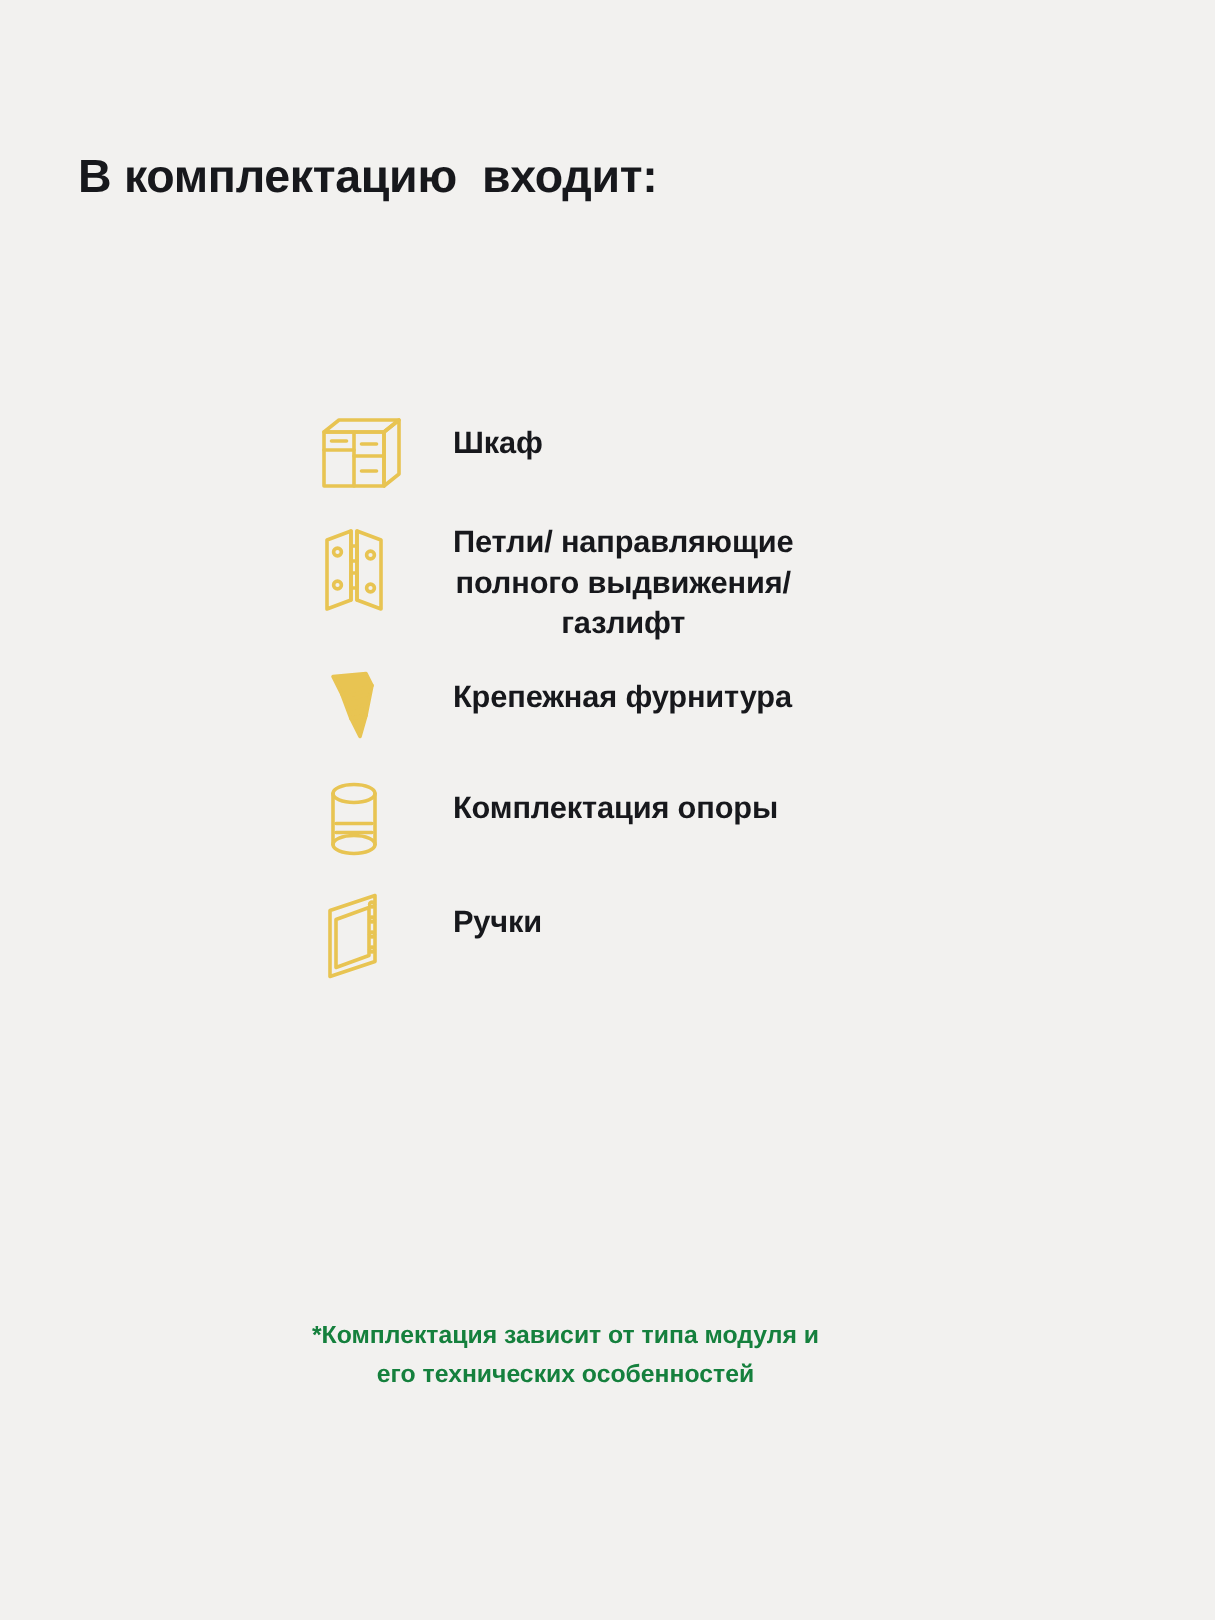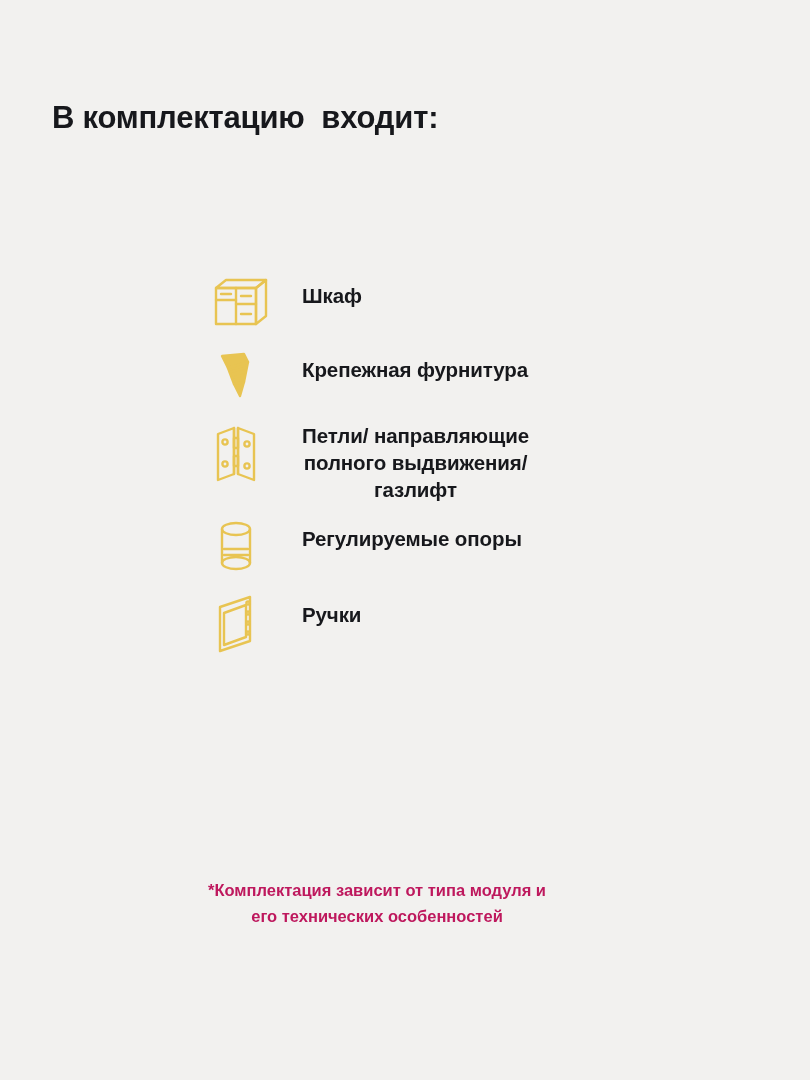--- a/index.html
+++ b/index.html
@@ -63,21 +63,21 @@
   }
   .row.multiline .label { padding-top: 2px; }
   .footnote {
     position: absolute;
     left: 0;
     right: 0;
     top: 878px;
     text-align: center;
     font-size: 16.5px;
     font-weight: bold;
-    color: #be185d;
+    color: #15803d;
     line-height: 1.55;
     white-space: pre-line;
   }
   svg { display: block; }
 </style>
 </head>
 <body>
 
 <div class="page">
 
@@ -95,33 +95,20 @@
           <line x1="26" y1="30" x2="46" y2="30"></line>
           <line x1="6" y1="26" x2="26" y2="26"></line>
           <line x1="11" y1="20" x2="21" y2="20"></line>
           <line x1="31" y1="22" x2="41" y2="22"></line>
           <line x1="31" y1="40" x2="41" y2="40"></line>
         </svg>
       </div>
       <div class="label">Шкаф</div>
     </div>
 
-    <div class="row">
-      <div class="icon-cell">
-        <svg width="62" height="58" viewBox="0 0 62 58" fill="none" stroke="#e8c452" stroke-width="2.4" stroke-linejoin="round" stroke-linecap="round">
-          <path d="M12 8 L34 6 L38 14 L18 20 Z" fill="#e8c452"></path>
-          <path d="M18 20 L38 14 L34 34 L24 36 Z" fill="#e8c452"></path>
-          <path d="M24 36 L34 34 L30 48 Z" fill="#e8c452"></path>
-          <line x1="20" y1="24" x2="35" y2="20"></line>
-          <line x1="22" y1="30" x2="33" y2="27"></line>
-        </svg>
-      </div>
-      <div class="label">Крепежная фурнитура</div>
-    </div>
-
     <div class="row multiline">
       <div class="icon-cell">
         <svg width="62" height="66" viewBox="0 0 62 66" fill="none" stroke="#e8c452" stroke-width="2.4" stroke-linejoin="round" stroke-linecap="round">
           <path d="M8 12 L24 6 L24 52 L8 58 Z"></path>
           <path d="M28 6 L44 12 L44 58 L28 52 Z"></path>
           <line x1="24" y1="6" x2="24" y2="52"></line>
           <line x1="28" y1="6" x2="28" y2="52"></line>
           <circle cx="15" cy="20" r="2.6"></circle>
           <circle cx="15" cy="42" r="2.6"></circle>
           <circle cx="37" cy="22" r="2.6"></circle>
@@ -130,30 +117,43 @@
           <path d="M24 34 L28 34 L28 44 L24 44 Z"></path>
         </svg>
       </div>
       <div class="label">Петли/ направляющие
 полного выдвижения/
 газлифт</div>
     </div>
 
     <div class="row">
       <div class="icon-cell">
+        <svg width="62" height="58" viewBox="0 0 62 58" fill="none" stroke="#e8c452" stroke-width="2.4" stroke-linejoin="round" stroke-linecap="round">
+          <path d="M12 8 L34 6 L38 14 L18 20 Z" fill="#e8c452"></path>
+          <path d="M18 20 L38 14 L34 34 L24 36 Z" fill="#e8c452"></path>
+          <path d="M24 36 L34 34 L30 48 Z" fill="#e8c452"></path>
+          <line x1="20" y1="24" x2="35" y2="20"></line>
+          <line x1="22" y1="30" x2="33" y2="27"></line>
+        </svg>
+      </div>
+      <div class="label">Крепежная фурнитура</div>
+    </div>
+
+    <div class="row">
+      <div class="icon-cell">
         <svg width="62" height="62" viewBox="0 0 62 62" fill="none" stroke="#e8c452" stroke-width="2.4" stroke-linejoin="round" stroke-linecap="round">
           <ellipse cx="26" cy="12" rx="14" ry="6"></ellipse>
           <path d="M12 12 L12 46"></path>
           <path d="M40 12 L40 46"></path>
           <ellipse cx="26" cy="46" rx="14" ry="6"></ellipse>
           <path d="M14 38 L38 38"></path>
           <path d="M14 32 L38 32"></path>
         </svg>
       </div>
-      <div class="label">Регулируемые опоры</div>
+      <div class="label">Комплектация опоры</div>
     </div>
 
 
     <div class="row">
       <div class="icon-cell">
         <svg width="62" height="66" viewBox="0 0 62 66" fill="none" stroke="#e8c452" stroke-width="2.4" stroke-linejoin="round" stroke-linecap="round">
           <path d="M10 14 L40 4 L40 48 L10 58 Z"></path>
           <path d="M14 20 L36 12 L36 44 L14 52 Z"></path>
           <circle cx="38" cy="10" r="1.6"></circle>
           <circle cx="38" cy="20" r="1.6"></circle>

